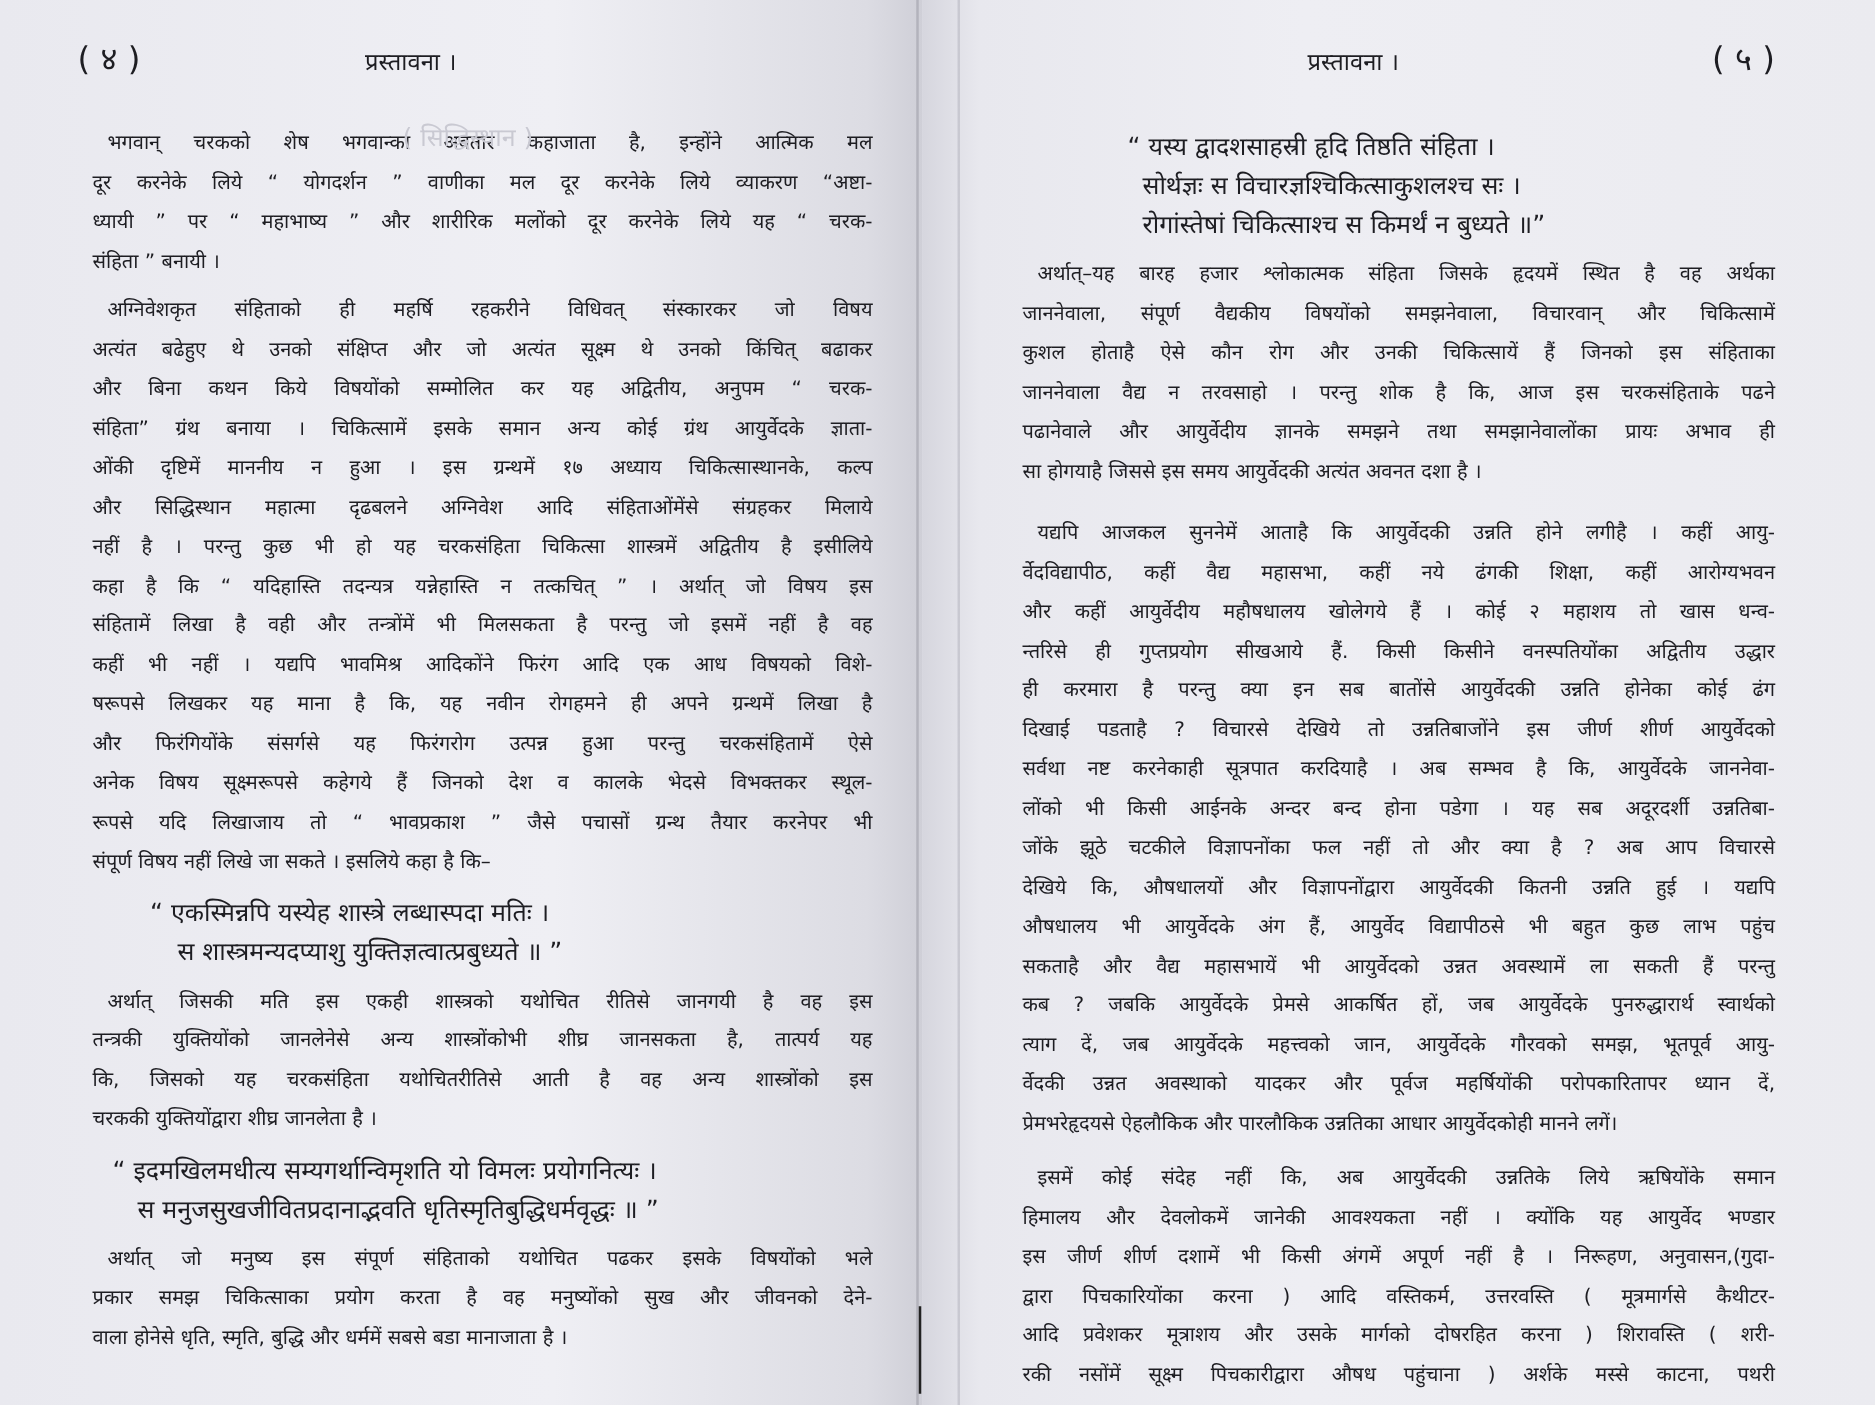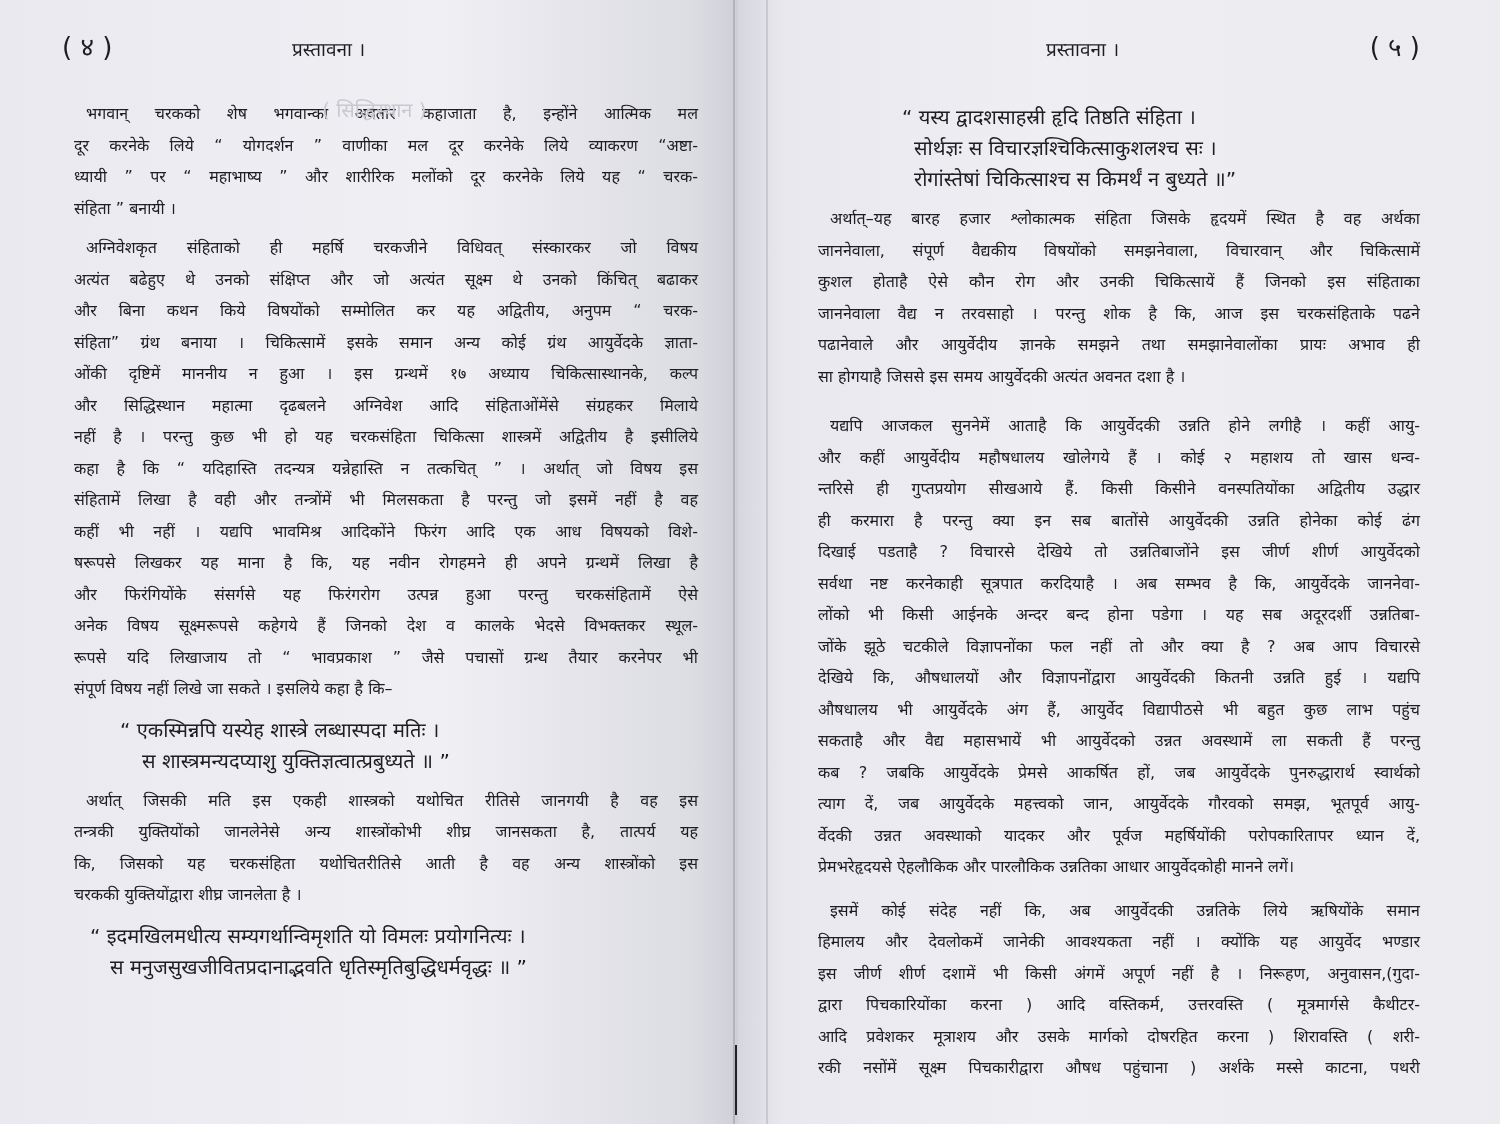--- a/index.html
+++ b/index.html
@@ -54,21 +54,21 @@
     </div>
 
     <div class="para first body-lines">
       <span class="ln ind">भगवान् चरकको शेष भगवान्का  अवतार कहाजाता है, इन्होंने आत्मिक  मल</span>
       <span class="ln">दूर करनेके लिये “ योगदर्शन ” वाणीका मल दूर करनेके लिये व्याकरण “अष्टा-</span>
       <span class="ln">ध्यायी ” पर “ महाभाष्य ” और शारीरिक मलोंको दूर करनेके लिये यह “ चरक-</span>
       <span class="ln last">संहिता ” बनायी ।</span>
     </div>
 
     <div class="para body-lines">
-      <span class="ln ind">अग्निवेशकृत संहिताको ही  महर्षि  चरकजीने  विधिवत्  संस्कारकर जो  विषय</span>
+      <span class="ln ind">अग्निवेशकृत संहिताको ही  महर्षि  रहकरीने  विधिवत्  संस्कारकर जो  विषय</span>
       <span class="ln">अत्यंत बढेहुए थे उनको संक्षिप्त और जो अत्यंत सूक्ष्म थे उनको  किंचित् बढाकर</span>
       <span class="ln">और बिना कथन किये विषयोंको सम्मोलित कर  यह  अद्वितीय, अनुपम “ चरक-</span>
       <span class="ln">संहिता” ग्रंथ बनाया । चिकित्सामें इसके समान अन्य कोई ग्रंथ आयुर्वेदके ज्ञाता-</span>
       <span class="ln">ओंकी दृष्टिमें माननीय न हुआ । इस ग्रन्थमें १७ अध्याय चिकित्सास्थानके, कल्प</span>
       <span class="ln">और सिद्धिस्थान महात्मा दृढबलने अग्निवेश आदि संहिताओंमेंसे संग्रहकर  मिलाये</span>
       <span class="ln">नहीं है । परन्तु कुछ भी हो यह चरकसंहिता चिकित्सा शास्त्रमें अद्वितीय है इसीलिये</span>
       <span class="ln">कहा है कि “ यदिहास्ति तदन्यत्र यन्नेहास्ति न तत्कचित् ” । अर्थात् जो विषय इस</span>
       <span class="ln">संहितामें लिखा है वही और तन्त्रोंमें भी मिलसकता है परन्तु जो इसमें नहीं है  वह</span>
       <span class="ln">कहीं भी नहीं । यद्यपि भावमिश्र आदिकोंने फिरंग आदि एक आध विषयको विशे-</span>
       <span class="ln">षरूपसे लिखकर यह माना है कि, यह नवीन रोगहमने ही अपने ग्रन्थमें लिखा है</span>
@@ -88,20 +88,25 @@
       <span class="ln">तन्त्रकी युक्तियोंको जानलेनेसे अन्य शास्त्रोंकोभी शीघ्र जानसकता है, तात्पर्य  यह</span>
       <span class="ln">कि, जिसको यह चरकसंहिता  यथोचितरीतिसे  आती है वह अन्य  शास्त्रोंको  इस</span>
       <span class="ln last">चरककी युक्तियोंद्वारा शीघ्र जानलेता है ।</span>
     </div>
 
     <div class="verse v2">
       <span class="line">“ इदमखिलमधीत्य सम्यगर्थान्विमृशति यो विमलः प्रयोगनित्यः ।</span>
       <span class="line">स  मनुजसुखजीवितप्रदानाद्भवति  धृतिस्मृतिबुद्धिधर्मवृद्धः  ॥ ”</span>
     </div>
 
+    <div class="para body-lines">
+      <span class="ln ind">अर्थात् जो मनुष्य इस संपूर्ण संहिताको यथोचित पढकर इसके विषयोंको  भले</span>
+      <span class="ln">प्रकार समझ चिकित्साका प्रयोग करता है वह मनुष्योंको सुख और  जीवनको देने-</span>
+      <span class="ln last">वाला होनेसे धृति, स्मृति, बुद्धि और धर्ममें सबसे बडा मानाजाता है ।</span>
+    </div>
   </div>
 
   <div class="page right">
     <div class="running-head">
       <span class="title">प्रस्तावना ।</span>
       <span class="folio">( ५ )</span>
     </div>
 
     <div class="verse v0">
       <span class="line">“ यस्य द्वादशसाहस्री हृदि तिष्ठति संहिता ।</span>
@@ -113,20 +118,21 @@
       <span class="ln ind">अर्थात्–यह बारह हजार श्लोकात्मक संहिता जिसके हृदयमें स्थित है वह अर्थका</span>
       <span class="ln">जाननेवाला, संपूर्ण वैद्यकीय विषयोंको समझनेवाला,  विचारवान् और  चिकित्सामें</span>
       <span class="ln">कुशल होताहै ऐसे कौन  रोग और  उनकी  चिकित्सायें हैं जिनको  इस संहिताका</span>
       <span class="ln">जाननेवाला वैद्य न तरवसाहो । परन्तु शोक है कि, आज इस चरकसंहिताके पढने</span>
       <span class="ln">पढानेवाले और आयुर्वेदीय ज्ञानके समझने तथा  समझानेवालोंका प्रायः  अभाव ही</span>
       <span class="ln last">सा होगयाहै जिससे इस समय आयुर्वेदकी अत्यंत अवनत दशा है ।</span>
     </div>
 
     <div class="para body-lines" style="margin-top:18px">
       <span class="ln ind">यद्यपि आजकल सुननेमें आताहै कि आयुर्वेदकी उन्नति होने लगीहै । कहीं आयु-</span>
+      <span class="ln">र्वेदविद्यापीठ,  कहीं वैद्य महासभा,  कहीं नये ढंगकी  शिक्षा, कहीं  आरोग्यभवन</span>
       <span class="ln">और कहीं आयुर्वेदीय महौषधालय खोलेगये हैं । कोई   २ महाशय तो  खास धन्व-</span>
       <span class="ln">न्तरिसे ही गुप्तप्रयोग सीखआये हैं. किसी किसीने  वनस्पतियोंका अद्वितीय  उद्धार</span>
       <span class="ln">ही करमारा है परन्तु  क्या  इन सब  बातोंसे आयुर्वेदकी उन्नति होनेका कोई ढंग</span>
       <span class="ln">दिखाई पडताहै ? विचारसे देखिये तो उन्नतिबाजोंने  इस जीर्ण  शीर्ण आयुर्वेदको</span>
       <span class="ln">सर्वथा नष्ट करनेकाही सूत्रपात करदियाहै । अब सम्भव है कि, आयुर्वेदके जाननेवा-</span>
       <span class="ln">लोंको भी किसी आईनके अन्दर बन्द होना पडेगा । यह सब अदूरदर्शी उन्नतिबा-</span>
       <span class="ln">जोंके झूठे चटकीले विज्ञापनोंका फल नहीं तो और क्या है ?  अब आप  विचारसे</span>
       <span class="ln">देखिये कि, औषधालयों और विज्ञापनोंद्वारा आयुर्वेदकी  कितनी उन्नति हुई । यद्यपि</span>
       <span class="ln">औषधालय भी आयुर्वेदके अंग हैं, आयुर्वेद विद्यापीठसे भी बहुत कुछ लाभ  पहुंच</span>
       <span class="ln">सकताहै और वैद्य महासभायें भी आयुर्वेदको उन्नत अवस्थामें ला सकती हैं  परन्तु</span>

